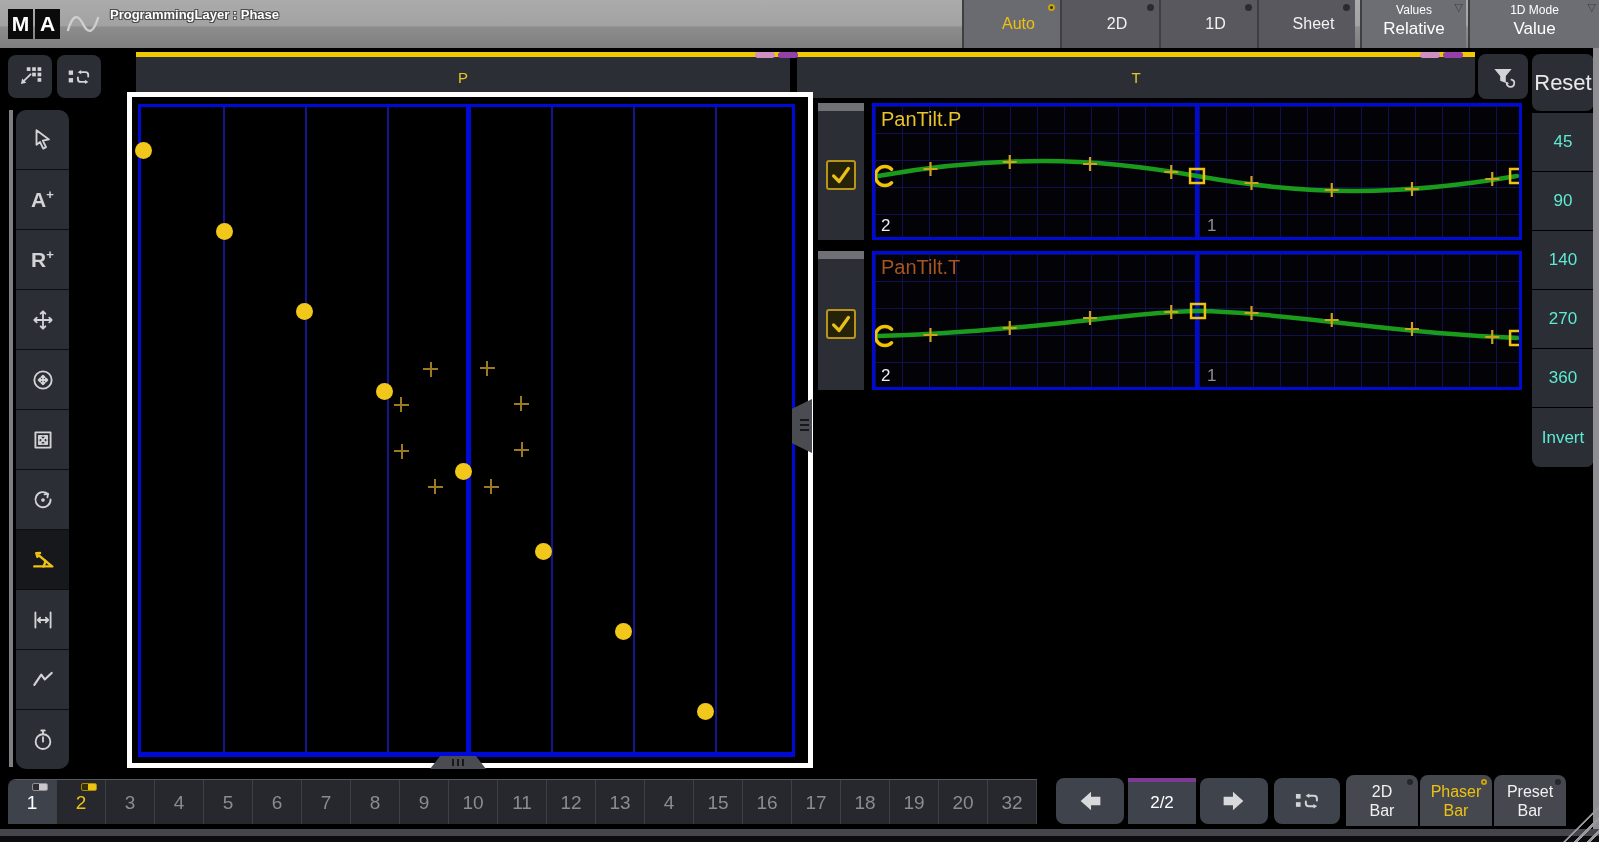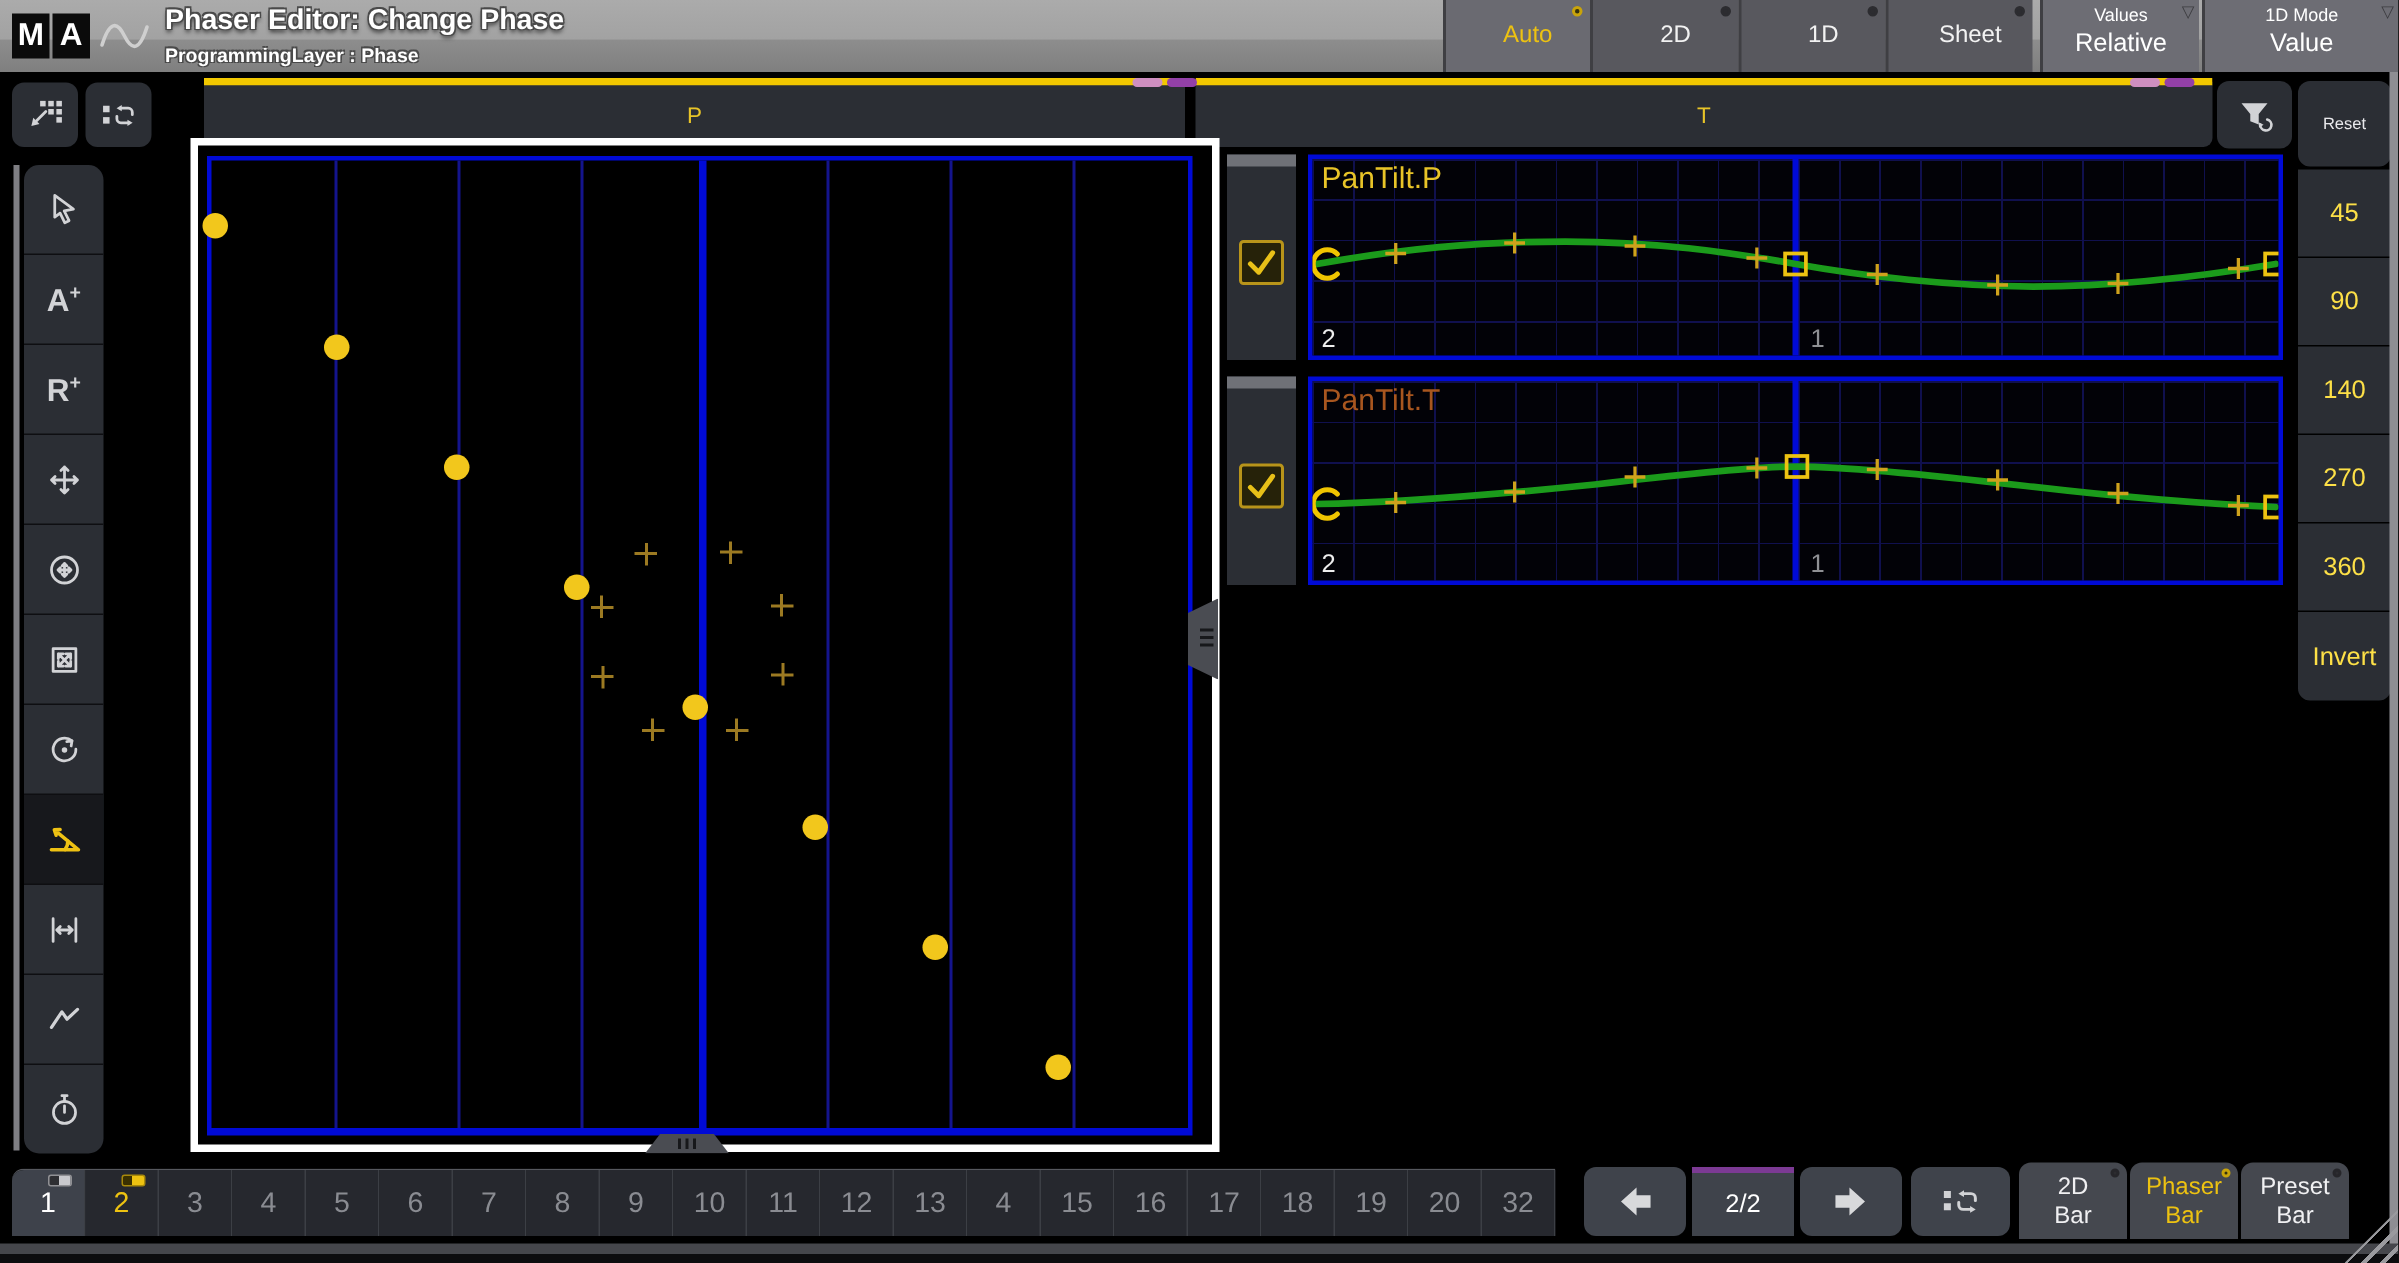--- a/index.html
+++ b/index.html
@@ -63,21 +63,21 @@
   .graph{position:absolute;left:872px;width:650px;border:3px solid #000ad6;background:#020207;
     background-image:repeating-linear-gradient(to right,#10104e 0 1px,transparent 1px 27px),
                      repeating-linear-gradient(to bottom,#10104e 0 1px,transparent 1px 27px);}
   .gdivider{position:absolute;left:50%;top:0;bottom:0;width:4px;margin-left:-2px;background:#000ad6;}
   .glabel{position:absolute;left:6px;top:2px;font-size:20px;color:#e8c428;z-index:2;}
   .gsec{position:absolute;bottom:1px;font-size:17px;z-index:2;}
   .gsvg{position:absolute;left:0;top:0;width:100%;height:100%;}
 
   
   .rstack{position:absolute;left:1532px;top:113px;width:62px;display:flex;flex-direction:column;gap:1px;}
-  .rbtn{height:58px;background:#2b2e34;color:#fde047;font-size:17px;display:flex;align-items:center;justify-content:center;}
+  .rbtn{height:58px;background:#2b2e34;color:#5eead4;font-size:17px;display:flex;align-items:center;justify-content:center;}
   .rbtn:last-child{border-radius:0 0 8px 8px;height:59px;}
   .scroll{position:absolute;background:#8e8e93;}
 
   
   .stepbar{position:absolute;left:8px;top:779px;height:45px;display:flex;border-radius:8px 0 0 0;overflow:hidden;border-top:1px solid #56585e;}
   .step{position:relative;width:49px;height:45px;background:#26282e;border-right:1px solid #3c3f45;
     display:flex;align-items:center;justify-content:center;color:#8a8c92;font-size:19px;}
   .step.sel{background:#3e424b;color:#fff;}
   .step.act{color:#edc211;}
   .toggle{position:absolute;top:3px;left:50%;width:16px;height:8px;border-radius:2px;}
@@ -103,21 +103,20 @@
 <div id="root">
 
   <div class="header">
     <div style="position:absolute;left:8px;top:9px;">
       <span class="lbox">M</span><span class="lbox">A</span>
     </div>
     <svg style="position:absolute;left:64px;top:9px;" width="42" height="30" viewBox="0 0 40 30">
       <path d="M3 21 C8 5 13 5 18 15 C23 25 28 25 33 9" stroke="#cfcfcf" stroke-width="2.4" fill="none" stroke-linecap="round"></path>
     </svg>
     <div class="titles">
-      <div class="t1">Phaser Editor: Change Phase</div>
       <div class="t2">ProgrammingLayer : Phase</div>
     </div>
 
     <div class="tab on" style="left:962px;width:98px;">
       <span>Auto</span>
       <span class="tabdot on"></span>
     </div>
     <div class="tab" style="left:1060px;width:99px;">
       <span>2D</span>
       <span class="tabdot"></span>
@@ -181,21 +180,21 @@
   <span class="chip pink" style="left:1420px;top:52px;"></span>
   <span class="chip purple" style="left:1443px;top:52px;"></span>
 
   <div class="dbtn" style="left:1478px;top:54px;width:50px;height:45px;">
     <svg class="ico" width="26" height="26" viewBox="0 0 24 24">
       <polygon points="4,4.5 20,4.5 14.6,11 14.6,17.5 9.4,15.5 9.4,11" fill="#d2d3d6" stroke="none"></polygon>
       <path d="M19.8 14.5 A3.4 3.4 0 1 1 15.6 17.6" stroke-width="1.6"></path>
       <polygon points="14.8,19.6 14.5,16.2 17.6,17.7" fill="#d2d3d6" stroke="none"></polygon>
     </svg>
   </div>
-  <div class="dbtn" style="left:1532px;top:54px;width:62px;height:57px;font-size:11px;">
+  <div class="dbtn" style="left:1532px;top:54px;width:62px;height:57px;font-size:22px;">
     <span>Reset</span>
   </div>
 
   <div class="scroll" style="left:9px;top:110px;width:4px;height:657px;background:#7e7e83;"></div>
   <div class="ltool">
     <div class="ltb">
       <svg class="ico" width="26" height="26" viewBox="0 0 24 24">
         <path d="M6 3 L17.5 11.5 L11.8 12.6 L14.8 18.6 L12.2 19.9 L9.3 13.9 L6 16.4 Z"></path>
       </svg>
     </div>

